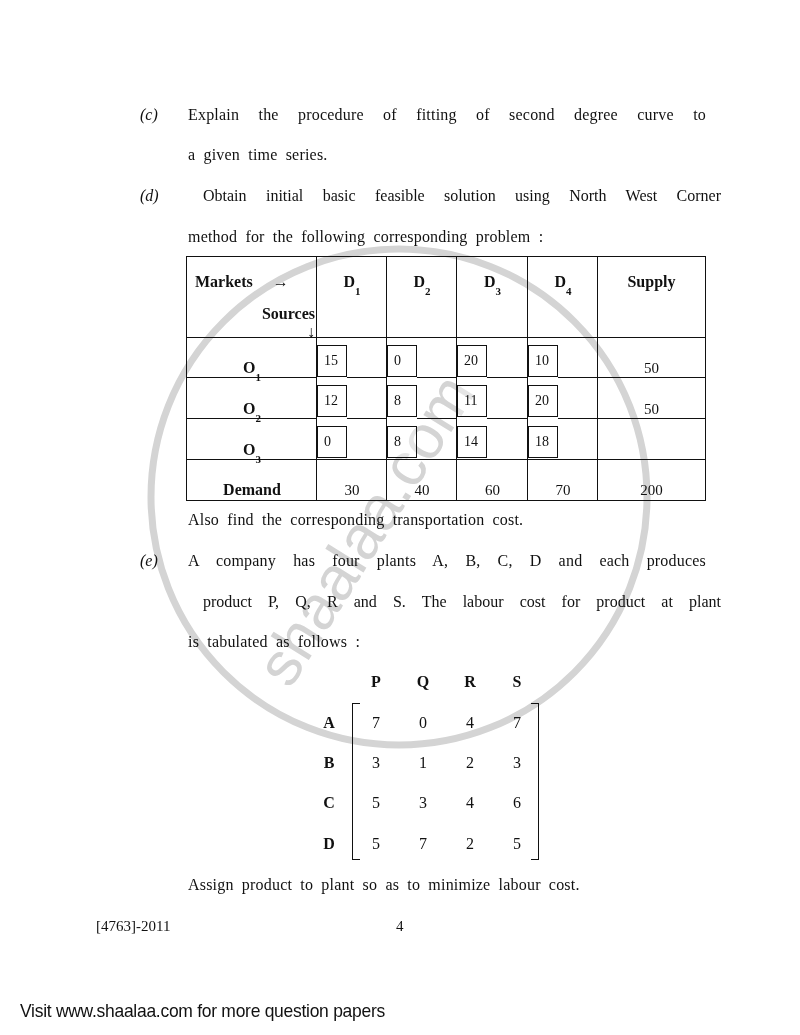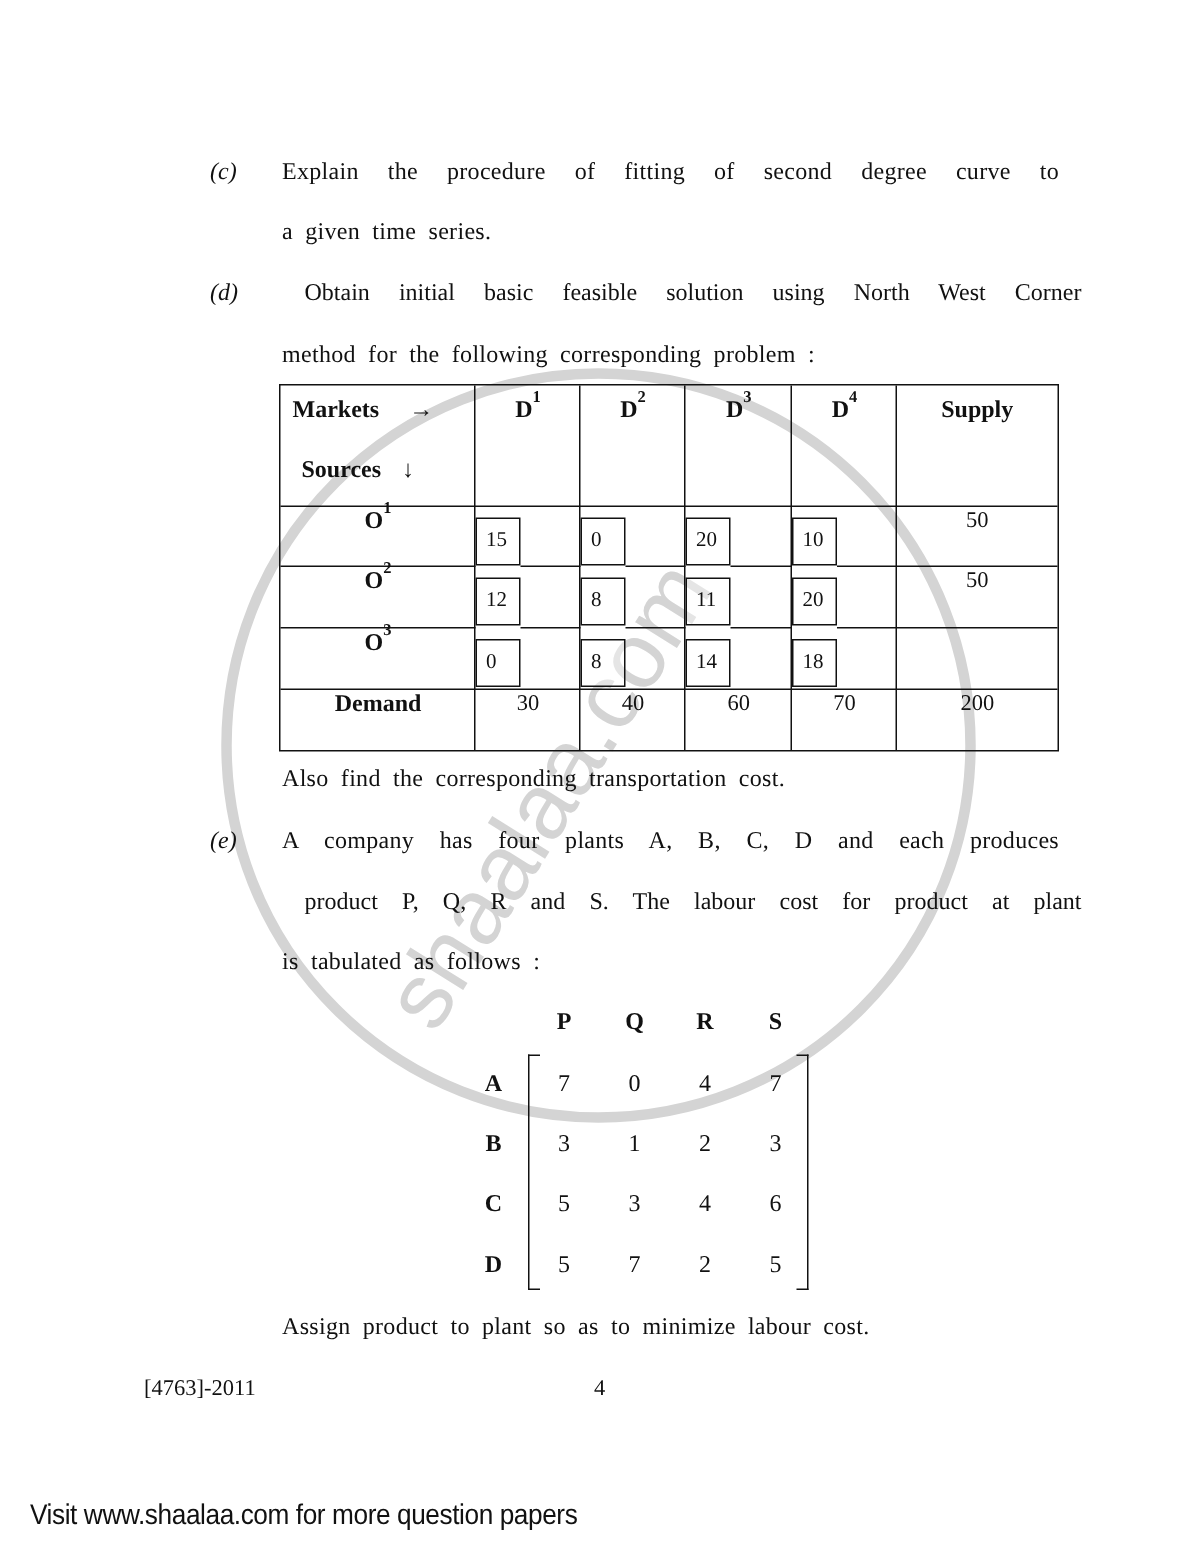--- a/index.html
+++ b/index.html
@@ -27,21 +27,21 @@
   .line.tight { letter-spacing: 0; margin-left: 15px; }
 
   
   .tt {
     position: absolute; left: 186px; top: 256px; width: 520px; height: 245px;
     border: 1.5px solid #111; box-sizing: border-box;
     font-family: "Liberation Serif", serif; font-size: 15px;
   }
   .vline { position: absolute; top: 0; bottom: 0; width: 0; border-left: 1.5px solid #111; }
   .hseg { position: absolute; height: 0; border-top: 1.5px solid #111; }
-  .cell { position: absolute; display: flex; align-items: flex-start; justify-content: center; }
+  .cell { position: absolute; display: flex; align-items: flex-end; justify-content: center; }
   .hdr { font-weight: bold; font-size: 16px; }
   .cost-box {
     position: absolute; width: 30px; height: 32px; border: 1px solid #111;
     box-sizing: border-box; display: flex; align-items: center; padding-left: 6px;
     font-size: 14px; background: rgba(255,255,255,0.4);
   }
   sub { font-size: 11px; vertical-align: -4px; line-height: 0; }
 
   
   .mx-col, .mx-row, .mx-val {
@@ -102,21 +102,21 @@
     <div class="hseg" style="top:161px; left:230px; width:40px"></div>
     <div class="hseg" style="top:161px; left:300px; width:41px"></div>
     <div class="hseg" style="top:161px; left:371px; right:0"></div>
 
     <div class="hseg" style="top:202px; left:0; right:0"></div>
 
     <div class="cell hdr" style="left:8px; top:8px; width:120px; height:26px; justify-content:flex-start;">
       <span>Markets</span>
       <span style="margin-left:20px; font-weight:normal">→</span>
     </div>
-    <div class="cell hdr" style="left:14px; top:48px; width:114px; height:26px; justify-content:flex-start;">
+    <div class="cell hdr" style="left:14px; top:48px; width:114px; height:26px; justify-content:flex-start;flex-direction:column;">
       <span>Sources</span>
       <span style="margin-left:14px; font-weight:normal">↓</span>
     </div>
 
     <div class="cell hdr" style="left:130px; top:8px; width:70px; height:26px">
       <span>D</span>
         <sub>1</sub>
     </div>
     <div class="cell hdr" style="left:200px; top:8px; width:70px; height:26px">
       <span>D</span>

